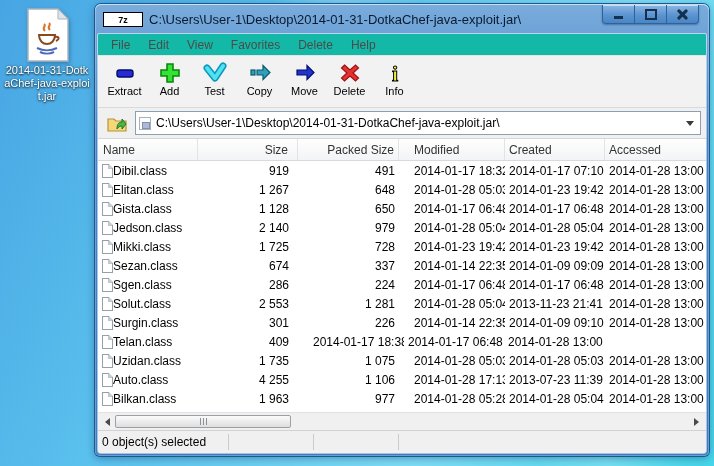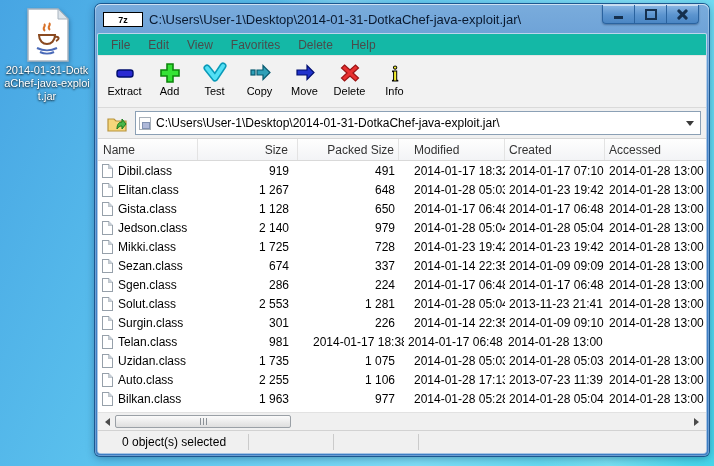--- a/index.html
+++ b/index.html
@@ -73,39 +73,39 @@
   .hcell{display:flex;align-items:center;box-sizing:border-box;border-right:1px solid #e3e3e3;padding:0 5px;}
   .rows{flex:1;overflow:hidden;}
   .row{display:flex;height:19px;align-items:center;font-size:12px;color:#000;}
   .cell{box-sizing:border-box;white-space:nowrap;overflow:hidden;}
   .w-name{width:100px;}
   .w-size{width:100px;justify-content:flex-end;text-align:right;padding-right:9px;}
   .w-packed{width:101px;justify-content:flex-end;text-align:right;padding-right:4px;}
   .w-mod{width:95px;padding-left:4px;margin-left:11px;}
   .w-cre{width:100px;padding-left:4px;}
   .w-acc{flex:1;padding-left:4px;border-right:none;}
-  .cell-name{display:flex;align-items:center;gap:5px;padding-left:4px;}
+  .cell-name{display:flex;align-items:center;padding-left:4px;}
   .file-icon{width:11px;height:14px;background:#fff;border:1px solid #96a0aa;box-sizing:border-box;position:relative;flex:none;}
   .file-icon::before{content:"";position:absolute;top:-1px;right:-1px;width:0;height:0;
     border-style:solid;border-width:0 4px 4px 0;border-color:#fff #fff #c4ccd4 #c4ccd4;
     box-shadow:-1px 1px 0 rgba(150,160,170,.6);}
 
   .hscroll{height:17px;flex:none;background:#f0f0f0;border-top:1px solid #e2e2e2;display:flex;align-items:center;}
   .scroll-btn{width:17px;height:15px;display:flex;align-items:center;justify-content:center;flex:none;}
   .tri-left{width:0;height:0;border:4px solid transparent;border-right:5px solid #4a4a4a;margin-right:2px;}
   .tri-right{width:0;height:0;border:4px solid transparent;border-left:5px solid #4a4a4a;margin-left:2px;}
   .scroll-thumb{width:176px;height:13px;background:linear-gradient(#fbfbfb,#dedede);
     border:1px solid #9aa0a6;border-radius:2px;box-sizing:border-box;
     display:flex;align-items:center;justify-content:center;gap:2px;}
   .grip{width:1px;height:7px;background:#8a9096;}
   .scroll-rest{flex:1;}
 
   .statusbar{height:22px;flex:none;background:#f0f0f0;border-top:1px solid #d2d2d2;
     display:flex;align-items:center;font-size:12px;color:#000;}
-  .sb-p1{width:130px;padding-left:4px;box-sizing:border-box;margin-left:20px;}
+  .sb-p1{width:130px;padding-left:4px;box-sizing:border-box;}
   .sb-sep{width:1px;height:16px;background:#cbcbcb;flex:none;}
   .sb-p{width:84px;}
   .sb-pflex{flex:1;}
 </style>
 </head>
 <body>
 
 <div class="desktop-icon">
   <svg class="di-img" viewBox="0 0 46 54">
     <path d="M4 1 h30 l10 10 v42 h-40 z" fill="#ffffff" stroke="#a9b4bf" stroke-width="1.5"></path>
@@ -342,21 +342,21 @@
             <div class="cell w-mod">2014-01-14 22:35</div>
             <div class="cell w-cre">2014-01-09 09:10</div>
             <div class="cell w-acc">2014-01-28 13:00</div>
           </div>
 
           <div class="row">
             <div class="cell cell-name w-name">
               <span class="file-icon"></span>
               <span>Telan.class</span>
             </div>
-            <div class="cell w-size">981</div>
+            <div class="cell w-size">409</div>
             <div class="cell w-mod">2014-01-17 18:38</div>
             <div class="cell w-cre">2014-01-17 06:48</div>
             <div class="cell w-acc">2014-01-28 13:00</div>
           </div>
 
           <div class="row">
             <div class="cell cell-name w-name">
               <span class="file-icon"></span>
               <span>Uzidan.class</span>
             </div>
@@ -365,21 +365,21 @@
             <div class="cell w-mod">2014-01-28 05:03</div>
             <div class="cell w-cre">2014-01-28 05:03</div>
             <div class="cell w-acc">2014-01-28 13:00</div>
           </div>
 
           <div class="row">
             <div class="cell cell-name w-name">
               <span class="file-icon"></span>
               <span>Auto.class</span>
             </div>
-            <div class="cell w-size">2 255</div>
+            <div class="cell w-size">4 255</div>
             <div class="cell w-packed">1 106</div>
             <div class="cell w-mod">2014-01-28 17:13</div>
             <div class="cell w-cre">2013-07-23 11:39</div>
             <div class="cell w-acc">2014-01-28 13:00</div>
           </div>
 
           <div class="row">
             <div class="cell cell-name w-name">
               <span class="file-icon"></span>
               <span>Bilkan.class</span>

